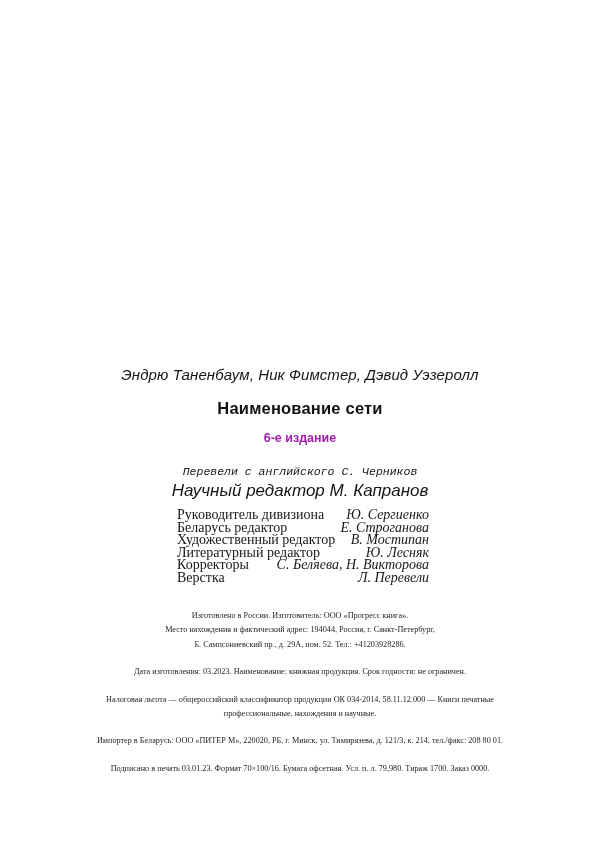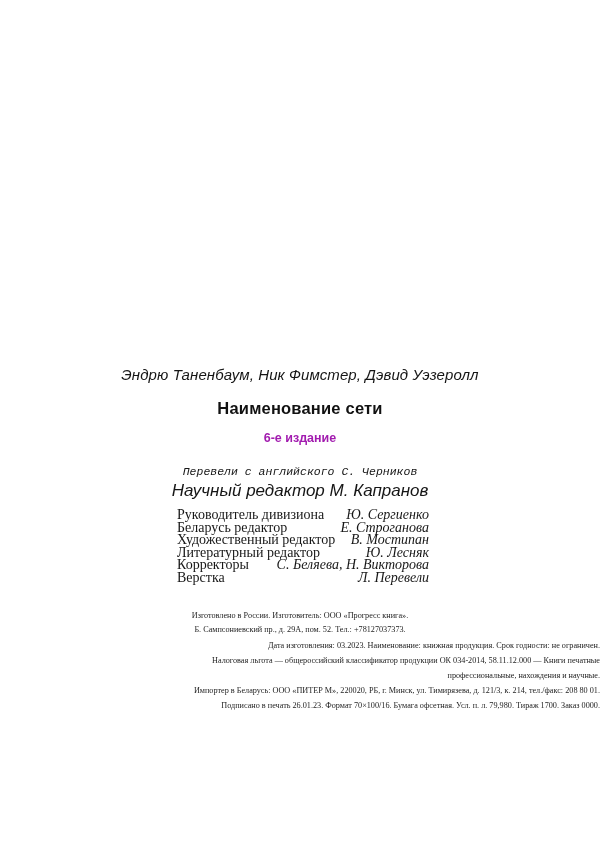--- a/index.html
+++ b/index.html
@@ -124,21 +124,21 @@
   }
 
   .imprint-line {
     white-space: nowrap;
   }
 
   .imprint-group {
     margin-top: 0;
   }
 
-  .gap-sm { margin-top: 1px; text-align: right; }
+  .gap-sm { margin-top: 13px; }
 </style>
 </head>
 <body>
 
 <div class="page">
 
   <div class="title-block">
     <div class="authors">Эндрю Таненбаум, Ник Фимстер, Дэвид Уэзеролл</div>
     <div class="book-title">Наименование сети</div>
     <div class="edition">6-е издание</div>
@@ -169,30 +169,31 @@
     </div>
     <div class="credit-row">
       <span class="credit-role">Верстка</span>
       <span class="credit-name">Л. Перевели</span>
     </div>
   </div>
 
   <div class="imprint">
     <div class="imprint-group">
       <div class="imprint-line">Изготовлено в России. Изготовитель: ООО «Прогресс книга».</div>
-      <div class="imprint-line">Б. Сампсониевский пр., д. 29А, пом. 52. Тел.: +78127037373.</div>
+      <div class="imprint-line">Место нахождения и фактический адрес: 194044, Россия, г. Санкт-Петербург,</div>
+      <div class="imprint-line">Б. Сампсониевский пр., д. 29А, пом. 52. Тел.: +41203928286.</div>
     </div>
     <div class="imprint-group gap-sm">
       <div class="imprint-line">Дата изготовления: 03.2023. Наименование: книжная продукция. Срок годности: не ограничен.</div>
     </div>
     <div class="imprint-group gap-sm">
       <div class="imprint-line">Налоговая льгота — общероссийский классификатор продукции ОК 034-2014, 58.11.12.000 — Книги печатные</div>
       <div class="imprint-line">профессиональные, нахождения и научные.</div>
     </div>
     <div class="imprint-group gap-sm">
       <div class="imprint-line">Импортер в Беларусь: ООО «ПИТЕР М», 220020, РБ, г. Минск, ул. Тимирязева, д. 121/3, к. 214, тел./факс: 208 80 01.</div>
     </div>
     <div class="imprint-group gap-sm">
-      <div class="imprint-line">Подписано в печать 26.01.23. Формат 70×100/16. Бумага офсетная. Усл. п. л. 79,980. Тираж 1700. Заказ 0000.</div>
+      <div class="imprint-line">Подписано в печать 03.01.23. Формат 70×100/16. Бумага офсетная. Усл. п. л. 79,980. Тираж 1700. Заказ 0000.</div>
     </div>
   </div>
 
 </div>
 
 </body></html>

